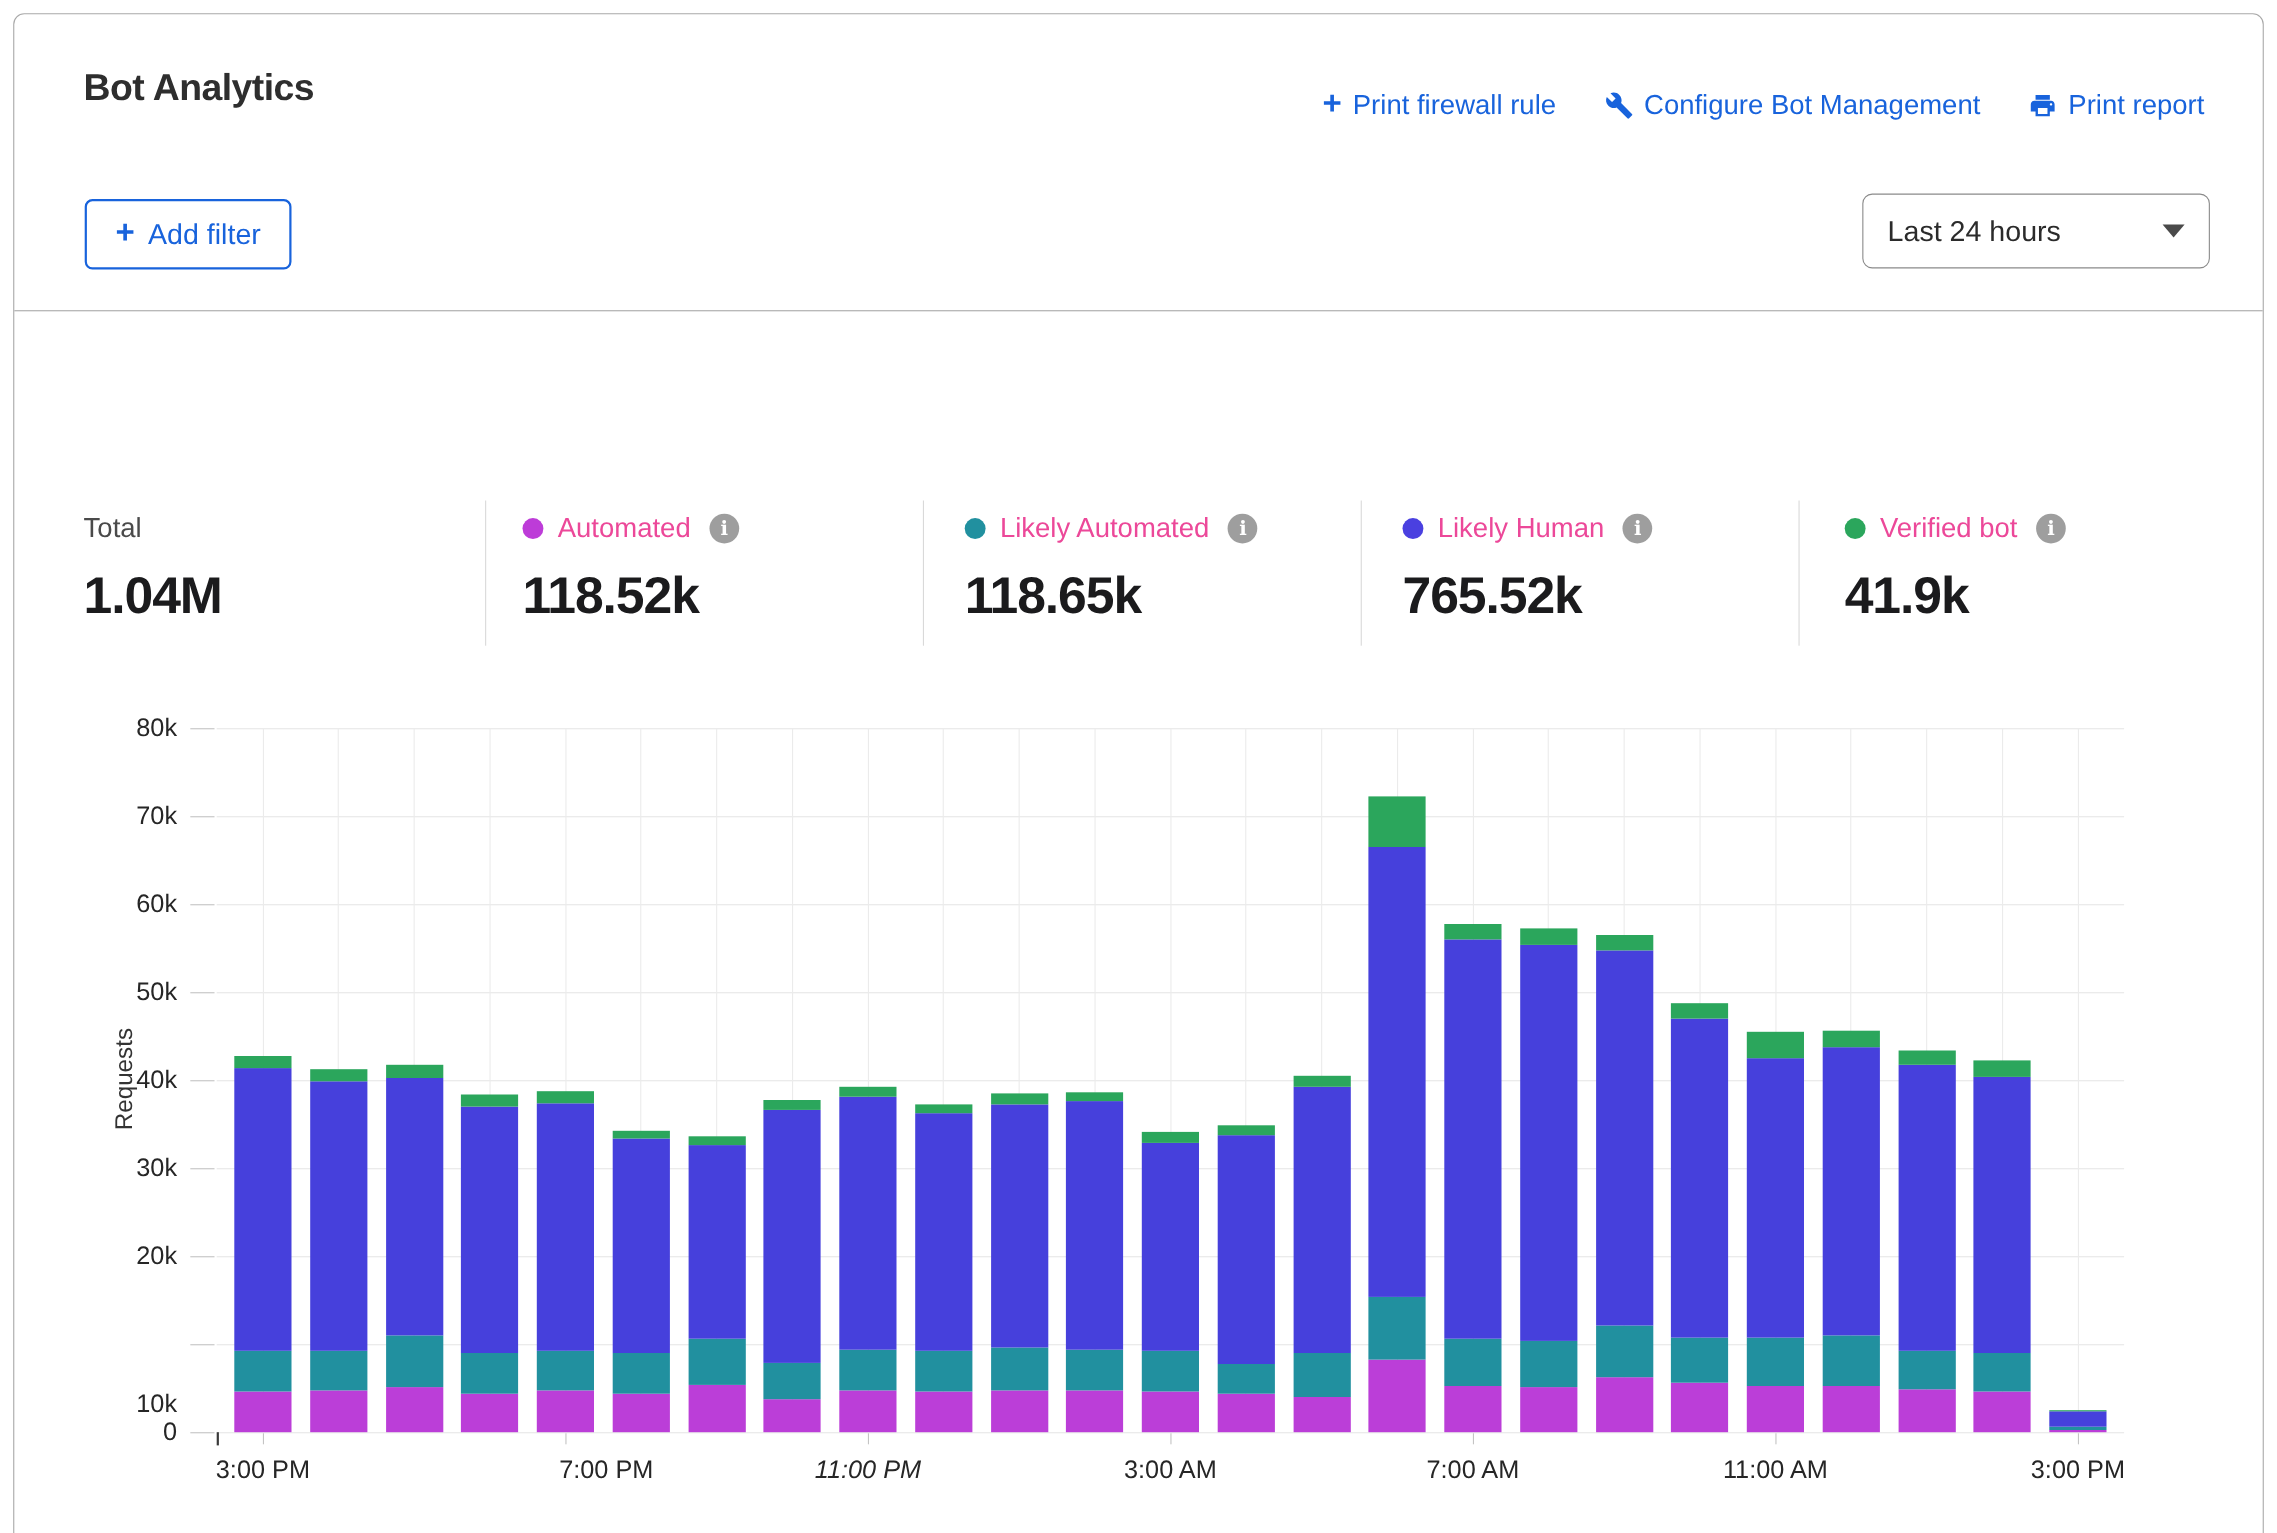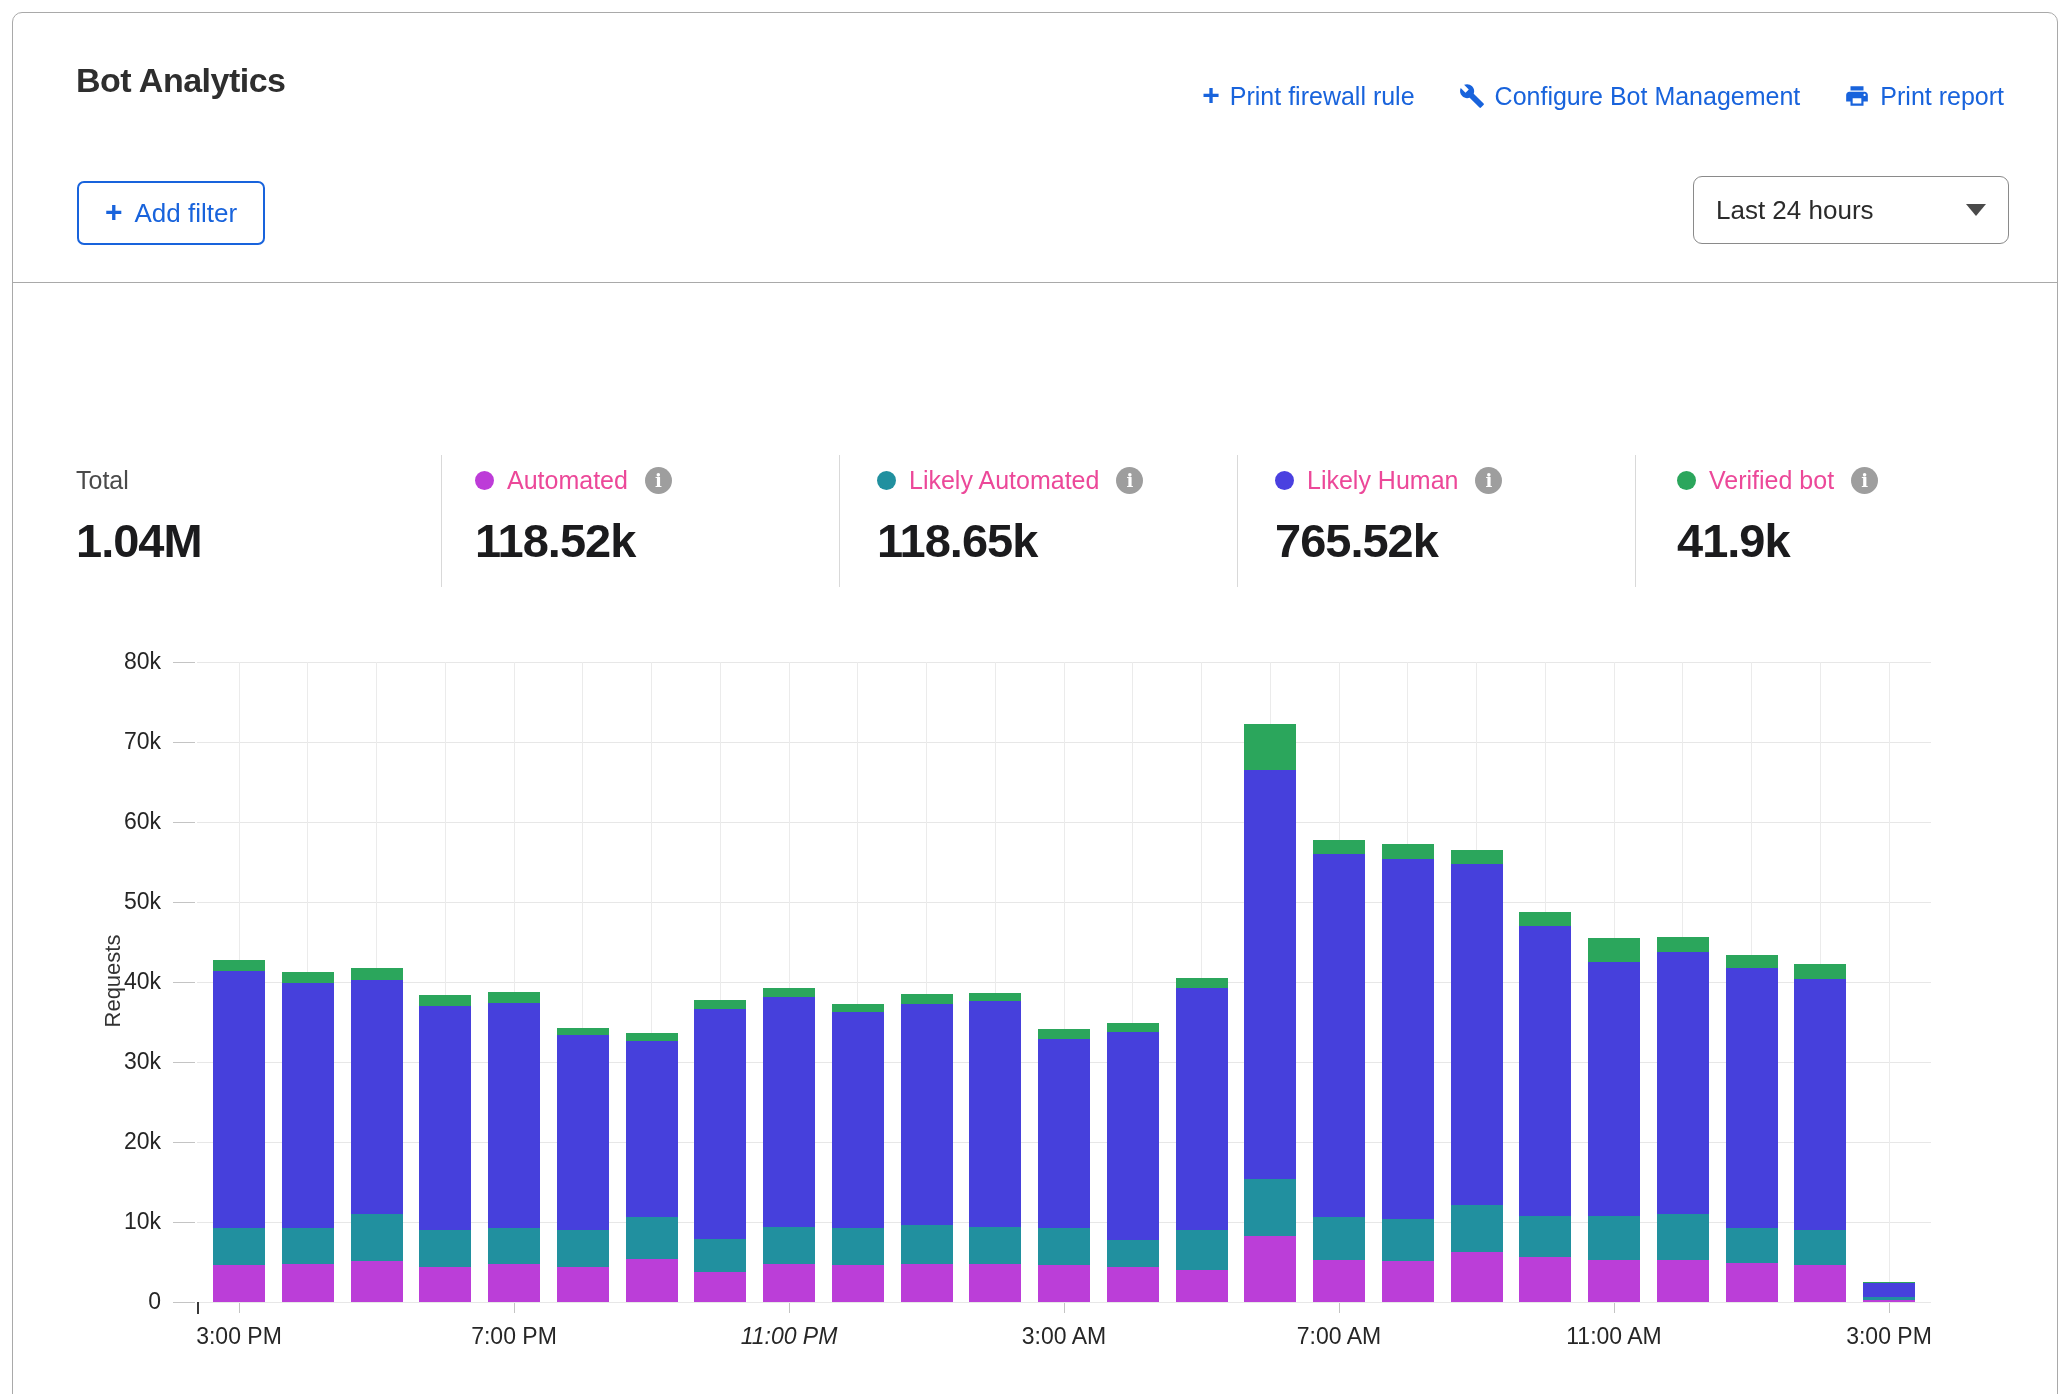--- a/index.html
+++ b/index.html
@@ -293,39 +293,39 @@
       <div class="bar-seg" style="left: 1597.25px; width: 52px; bottom: 72px; height: 251.2px; background: rgb(70, 64, 220);"></div>
       <div class="bar-seg" style="left: 1597.25px; width: 52px; bottom: 323.2px; height: 15.2px; background: rgb(43, 166, 92);"></div>
       <div class="bar-seg" style="left: 1666px; width: 52px; bottom: 0px; height: 2.4px; background: rgb(187, 62, 216);"></div>
       <div class="bar-seg" style="left: 1666px; width: 52px; bottom: 2.4px; height: 2.4px; background: rgb(33, 144, 159);"></div>
       <div class="bar-seg" style="left: 1666px; width: 52px; bottom: 4.8px; height: 14.4px; background: rgb(70, 64, 220);"></div>
       <div class="bar-seg" style="left: 1666px; width: 52px; bottom: 19.2px; height: 0.8px; background: rgb(43, 166, 92);"></div>
     </div>
   <div id="axis-labels">
       <div class="ytick-label" style="top: 1275px; position: absolute; left: 28px; width: 120px;">0</div>
       <div class="ytick-dash" style="left: 160px; top: 1288.5px;"></div>
-      <div class="ytick-label" style="top: 1195px; position: absolute; left: 28px; width: 120px; text-align: right;">10k</div>
+      <div class="ytick-label" style="top: 1250px; position: absolute; left: 28px; width: 120px; text-align: right;">10k</div>
       <div class="ytick-dash" style="left: 160px; top: 1208.5px;"></div>
       <div class="ytick-label" style="top: 1115px; position: absolute; left: 28px; width: 120px;">20k</div>
       <div class="ytick-dash" style="left: 160px; top: 1128.5px;"></div>
       <div class="ytick-label" style="top: 1035px; position: absolute; left: 28px; width: 120px;">30k</div>
       <div class="ytick-dash" style="left: 160px; top: 1048.5px;"></div>
       <div class="ytick-label" style="top: 955px; position: absolute; left: 28px; width: 120px;">40k</div>
       <div class="ytick-dash" style="left: 160px; top: 968.5px;"></div>
       <div class="ytick-label" style="top: 875px; position: absolute; left: 28px; width: 120px;">50k</div>
       <div class="ytick-dash" style="left: 160px; top: 888.5px;"></div>
       <div class="ytick-label" style="top: 795px; position: absolute; left: 28px; width: 120px;">60k</div>
       <div class="ytick-dash" style="left: 160px; top: 808.5px;"></div>
       <div class="ytick-label" style="top: 715px; position: absolute; left: 28px; width: 120px;">70k</div>
       <div class="ytick-dash" style="left: 160px; top: 728.5px;"></div>
       <div class="ytick-label" style="top: 635px; position: absolute; left: 28px; width: 120px;">80k</div>
       <div class="ytick-dash" style="left: 160px; top: 648.5px;"></div>
       <div class="xtick-label" style="left: 146px;">3:00 PM</div>
       <div class="xtick-dash" style="left: 225.5px;"></div>
-      <div class="xtick-label" style="left: 421px;">7:00 PM</div>
+      <div class="xtick-label" style="left: 421px; text-align: right;">7:00 PM</div>
       <div class="xtick-dash" style="left: 500.5px;"></div>
       <div class="xtick-label" style="left: 696px; font-style: italic;">11:00 PM</div>
       <div class="xtick-dash" style="left: 775.5px;"></div>
       <div class="xtick-label" style="left: 971px;">3:00 AM</div>
       <div class="xtick-dash" style="left: 1050.5px;"></div>
       <div class="xtick-label" style="left: 1246px;">7:00 AM</div>
       <div class="xtick-dash" style="left: 1325.5px;"></div>
       <div class="xtick-label" style="left: 1521px;">11:00 AM</div>
       <div class="xtick-dash" style="left: 1600.5px;"></div>
       <div class="xtick-label" style="left: 1796px;">3:00 PM</div>

